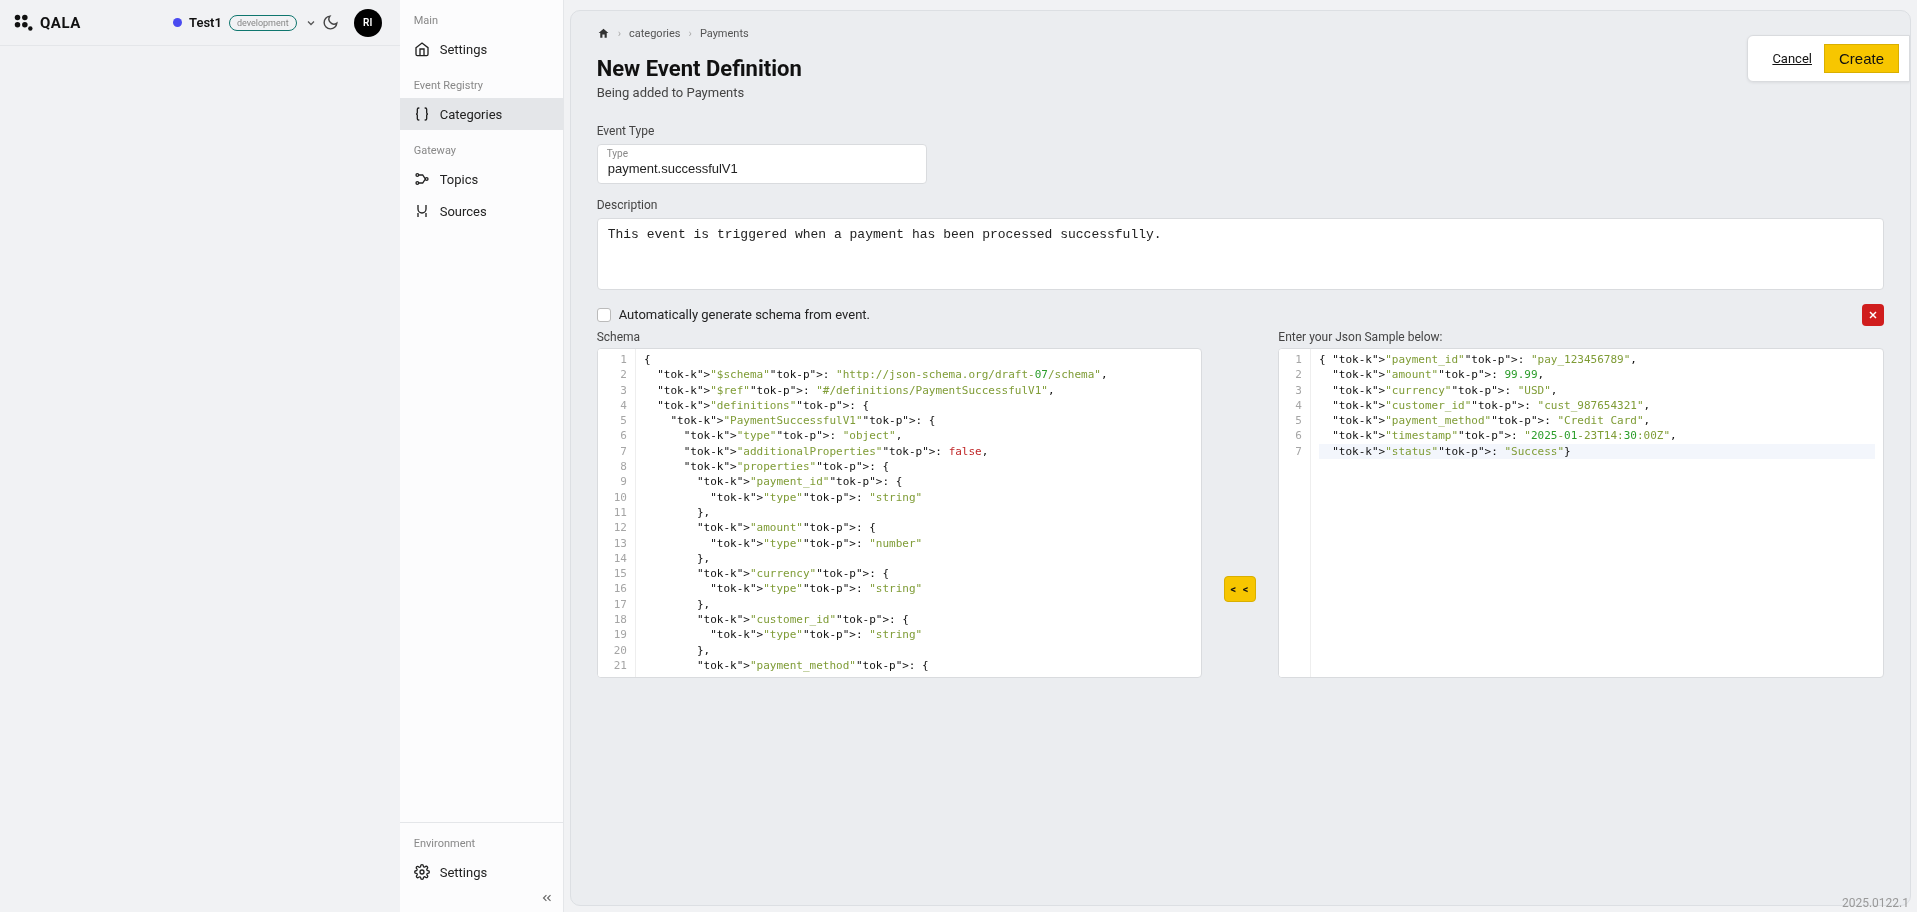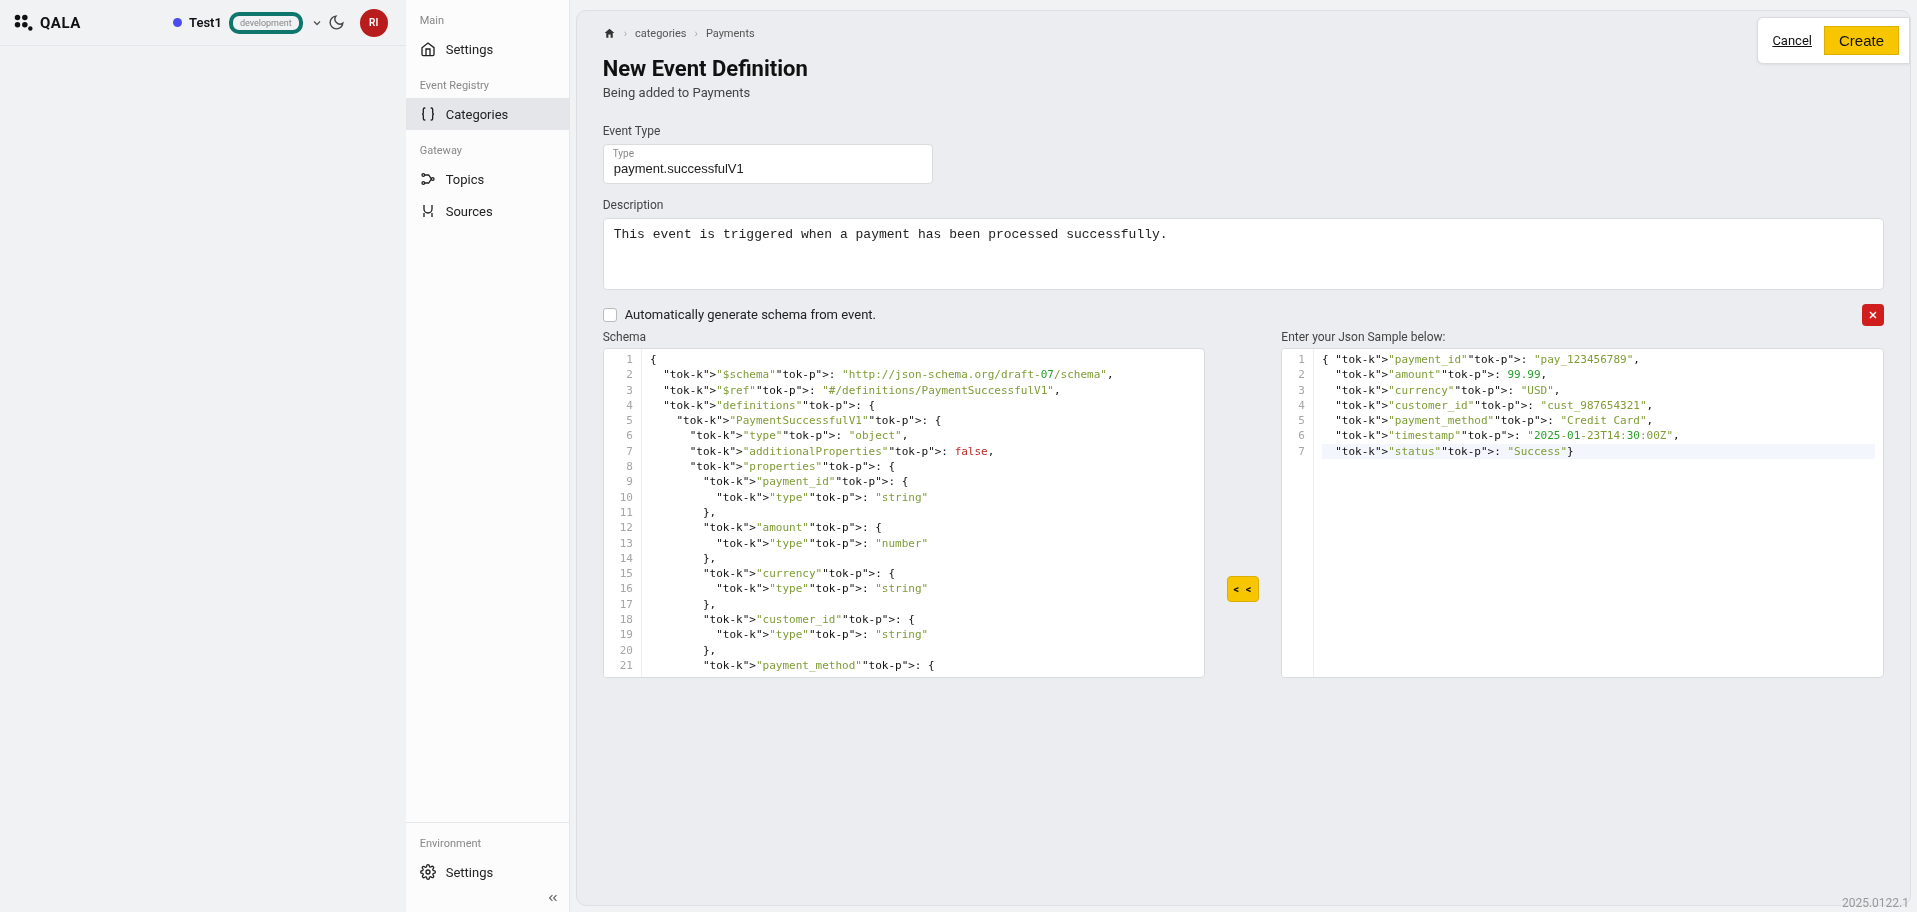--- a/index.html
+++ b/index.html
@@ -37,25 +37,25 @@
     align-items:center;
     padding:0 18px 0 12px;
     background:var(--bg);
     border-bottom:1px solid var(--border-light);
   }
   .logo{display:flex;align-items:center;gap:6px;font-weight:700;font-size:15px;letter-spacing:.5px;width:155px;}
   .logo-icon svg{display:block;}
   .project-chip{display:flex;align-items:center;gap:7px;margin-left:6px;}
   .project-dot{width:9px;height:9px;border-radius:50%;background:#4a4bf0;}
   .project-name{font-size:13px;font-weight:600;}
-  .env-badge{font-size:9px;color:#888;border:4px solid #0f766e;border-radius:10px;padding:1px 7px;line-height:12px;}
+  .env-badge{font-size:9px;color:#888;border:1px solid #0f766e;border-radius:10px;padding:1px 7px;line-height:12px;}
   .chev{width:14px;height:14px;display:flex;align-items:center;justify-content:center;color:#555;}
   .topbar-spacer{flex:1;}
   .theme-toggle{width:26px;height:26px;display:flex;align-items:center;justify-content:center;color:#444;cursor:pointer;border-radius:50%;}
-  .avatar{width:28px;height:28px;border-radius:50%;background:#b91c1c;color:#fff;display:flex;align-items:center;justify-content:center;font-size:10px;font-weight:600;margin-left:10px;}
+  .avatar{width:28px;height:28px;border-radius:50%;background:#000000;color:#fff;display:flex;align-items:center;justify-content:center;font-size:10px;font-weight:600;margin-left:10px;}
   
   .body{flex:1;display:flex;min-height:0;}
   
   .sidebar{
     width:164px;
     background:#fcfcfd;
     border-right:1px solid var(--border-light);
     display:flex;flex-direction:column;
     position:relative;
   }
@@ -83,24 +83,24 @@
     padding:16px 26px 10px;
     position:relative;
   }
   .breadcrumb{display:flex;align-items:center;gap:8px;font-size:11px;color:#555;}
   .breadcrumb .home-ic{display:flex;}
   .breadcrumb a{color:#555;text-decoration:none;cursor:pointer;}
   .breadcrumb .sep{color:#aaa;}
   .page-title{font-size:22px;font-weight:700;margin-top:16px;}
   .page-sub{font-size:13px;color:#444;margin-top:4px;}
   .header-actions{
-    position:absolute;top:6px;right:0;
+    position:absolute;top:24px;right:0;
     display:flex;align-items:center;gap:12px;
     background:#fff;border:1px solid var(--border);border-radius:6px 0 0 6px;
-    padding:8px 10px 8px 14px;
+    padding:8px 10px 8px 24px;
     box-shadow:0 1px 3px rgba(0,0,0,.07);
   }
   .link-btn{font-size:13px;color:#111;text-decoration:underline;cursor:pointer;}
   .primary-btn{
     background:var(--yellow);color:#111;font-weight:500;font-size:15px;
     border:1px solid #d9af00;border-radius:0;padding:5px 14px;cursor:pointer;
   }
   
   .form-wrap{flex:1;overflow:auto;padding:14px 26px 8px;}
   .form-inner{background:transparent;}

